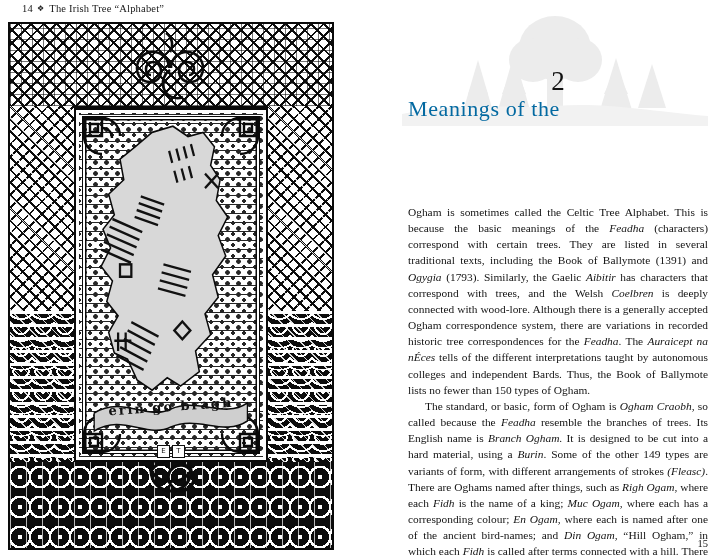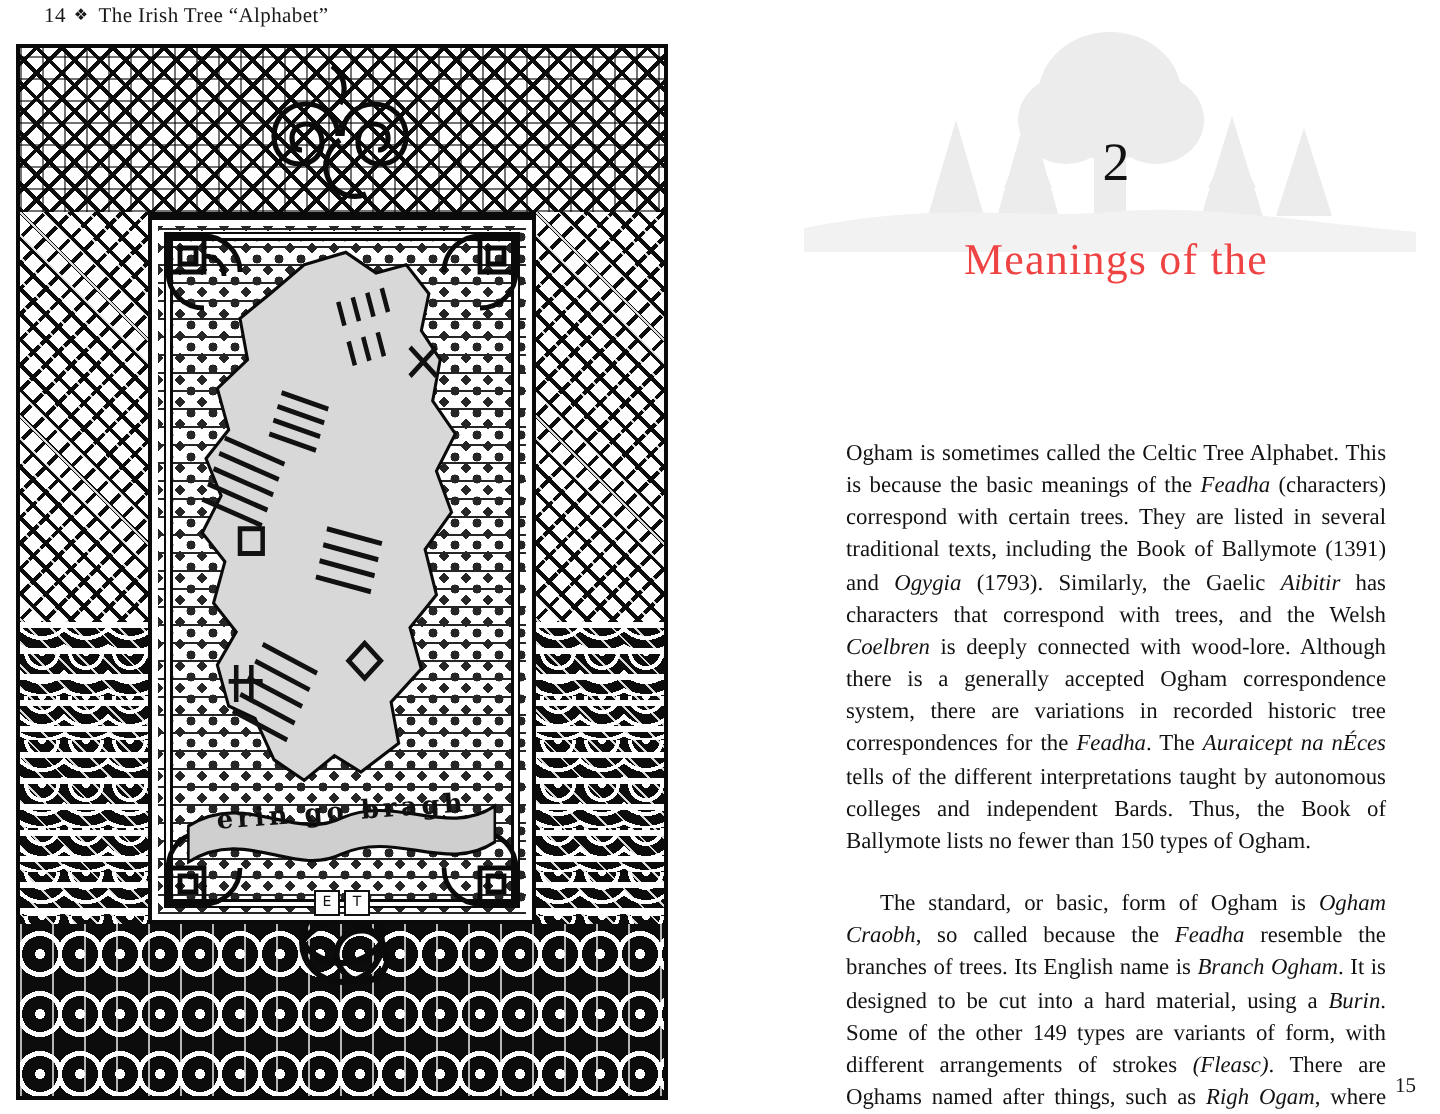--- a/index.html
+++ b/index.html
@@ -146,34 +146,34 @@
   .watermark{
     position:absolute;left:-6px;top:0;width:306px;height:112px;
     opacity:1;
   }
   .chapter-num{
     position:absolute;left:0;right:0;top:52px;
     text-align:center;font-size:27px;color:#111;
     font-family:"Liberation Serif", serif;
   }
   .chapter-title{
-    position:absolute;left:0;right:0;top:100px;
-    text-align:center;color:#ef4444;
+    position:absolute;left:0;right:0;top:79px;
+    text-align:left;color:#0369a1;
     font-family:"Liberation Serif", serif;
     font-size:22px;line-height:31px;letter-spacing:.6px;
   }
 
   .body-copy{
     position:absolute;left:0;top:190px;width:300px;
     font-size:11.4px;line-height:16.15px;
     text-align:justify;color:#121212;
     font-family:"Liberation Serif", serif;
     hyphens:manual;
   }
-  .body-copy p{margin:15px;}
+  .body-copy p{margin:0;}
   .body-copy p + p{text-indent:17px;}
   .body-copy i{font-style:italic;}
 
   .folio-bottom{
     position:absolute;left:408px;top:538px;width:300px;
     text-align:right;font-size:10.5px;color:#151515;
   }
 </style>
 </head>
 <body>

